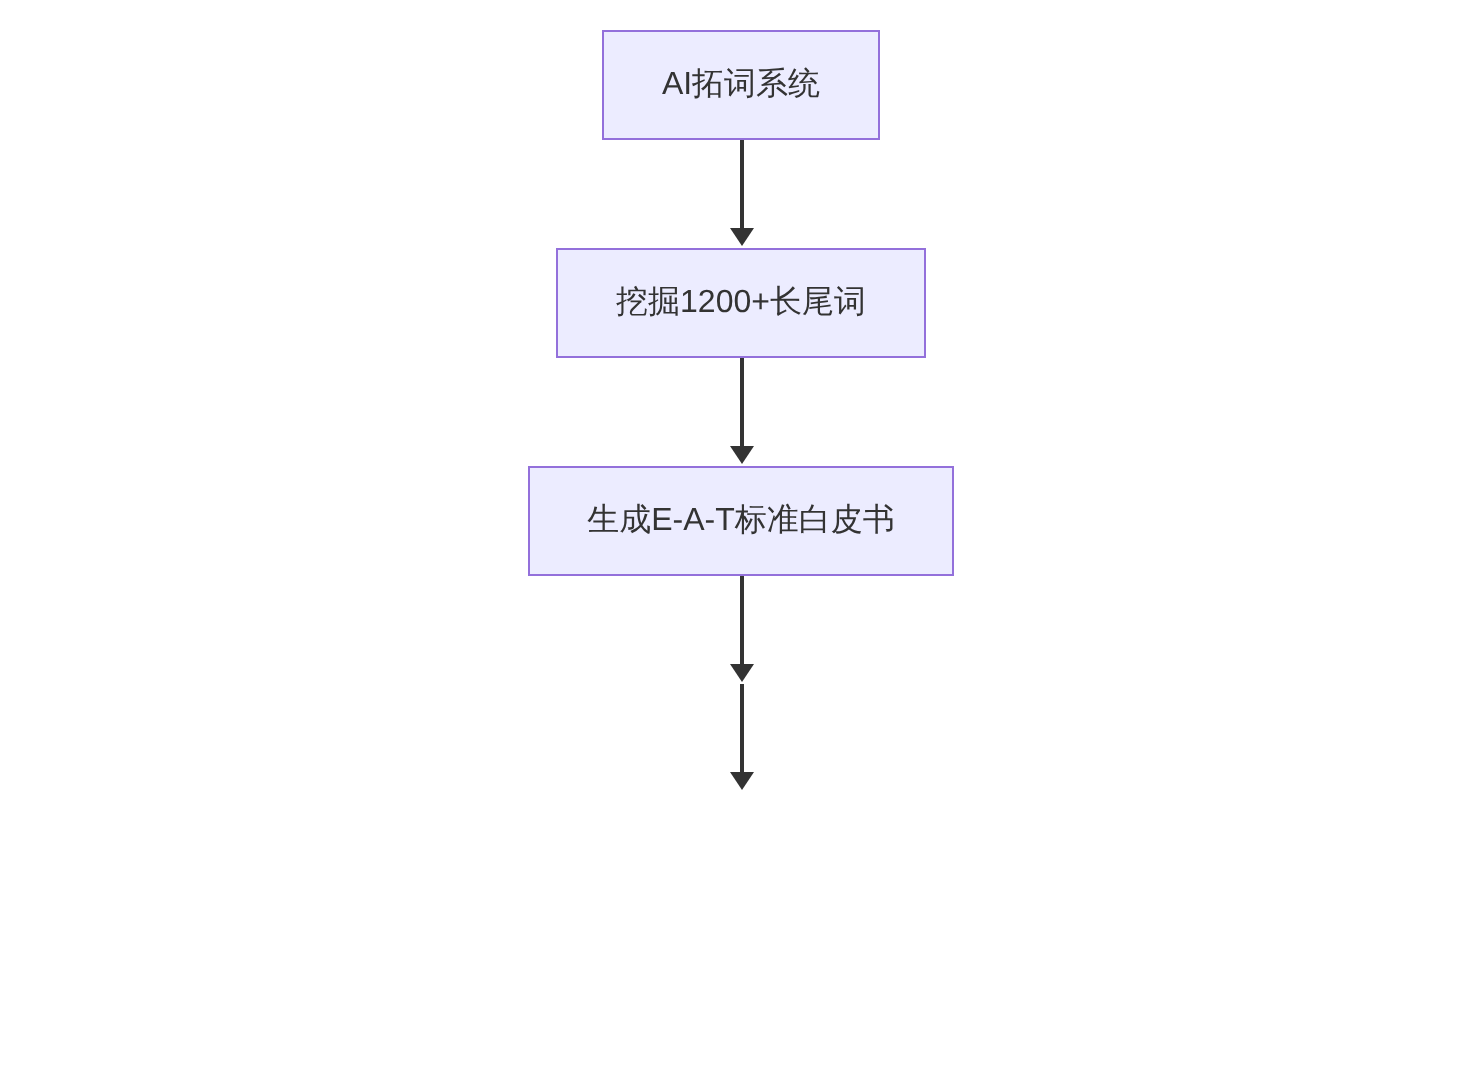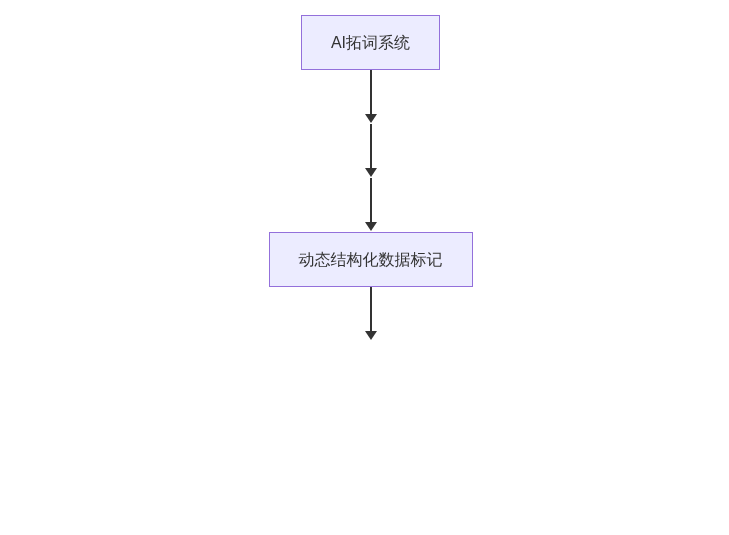--- a/index.html
+++ b/index.html
@@ -61,34 +61,35 @@
 <div class="canvas">
   <div class="flowchart">
 
     <div class="flow-node">AI拓词系统</div>
 
     <div class="flow-arrow">
       <div class="shaft"></div>
       <div class="head"></div>
     </div>
 
+    <div class="flow-node">挖掘1200+长尾词</div>
+
+    <div class="flow-arrow">
+      <div class="shaft"></div>
+      <div class="head"></div>
+    </div>
+
+    <div class="flow-node">生成E-A-T标准白皮书</div>
 
     <div class="flow-arrow">
       <div class="shaft"></div>
       <div class="head"></div>
     </div>
 
 
     <div class="flow-arrow">
       <div class="shaft"></div>
       <div class="head"></div>
     </div>
 
-    <div class="flow-node">动态结构化数据标记</div>
-
-    <div class="flow-arrow">
-      <div class="shaft"></div>
-      <div class="head"></div>
-    </div>
-
 
   </div>
 </div>
 
 </body></html>

